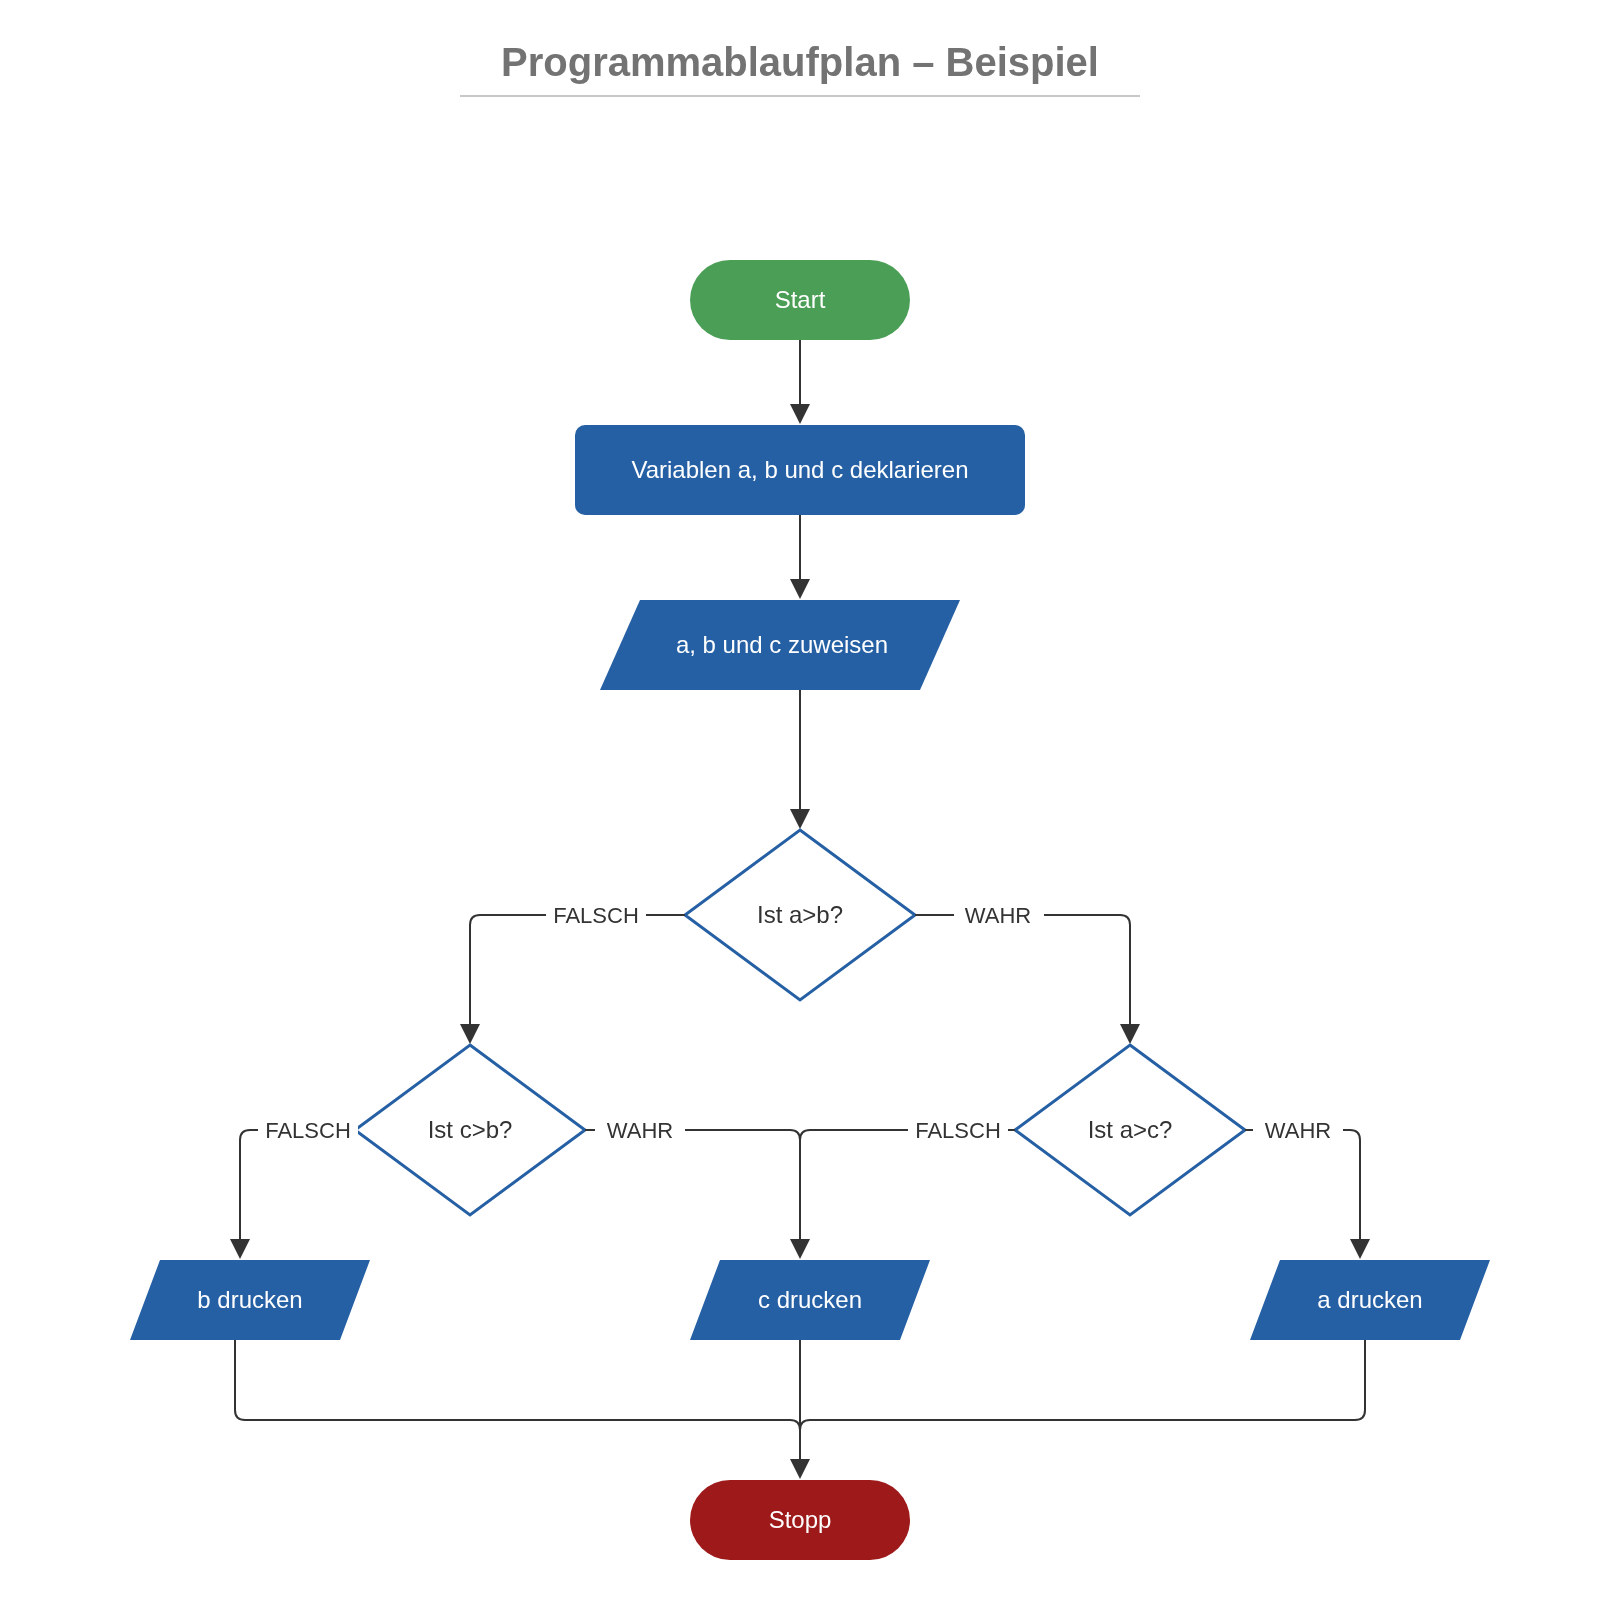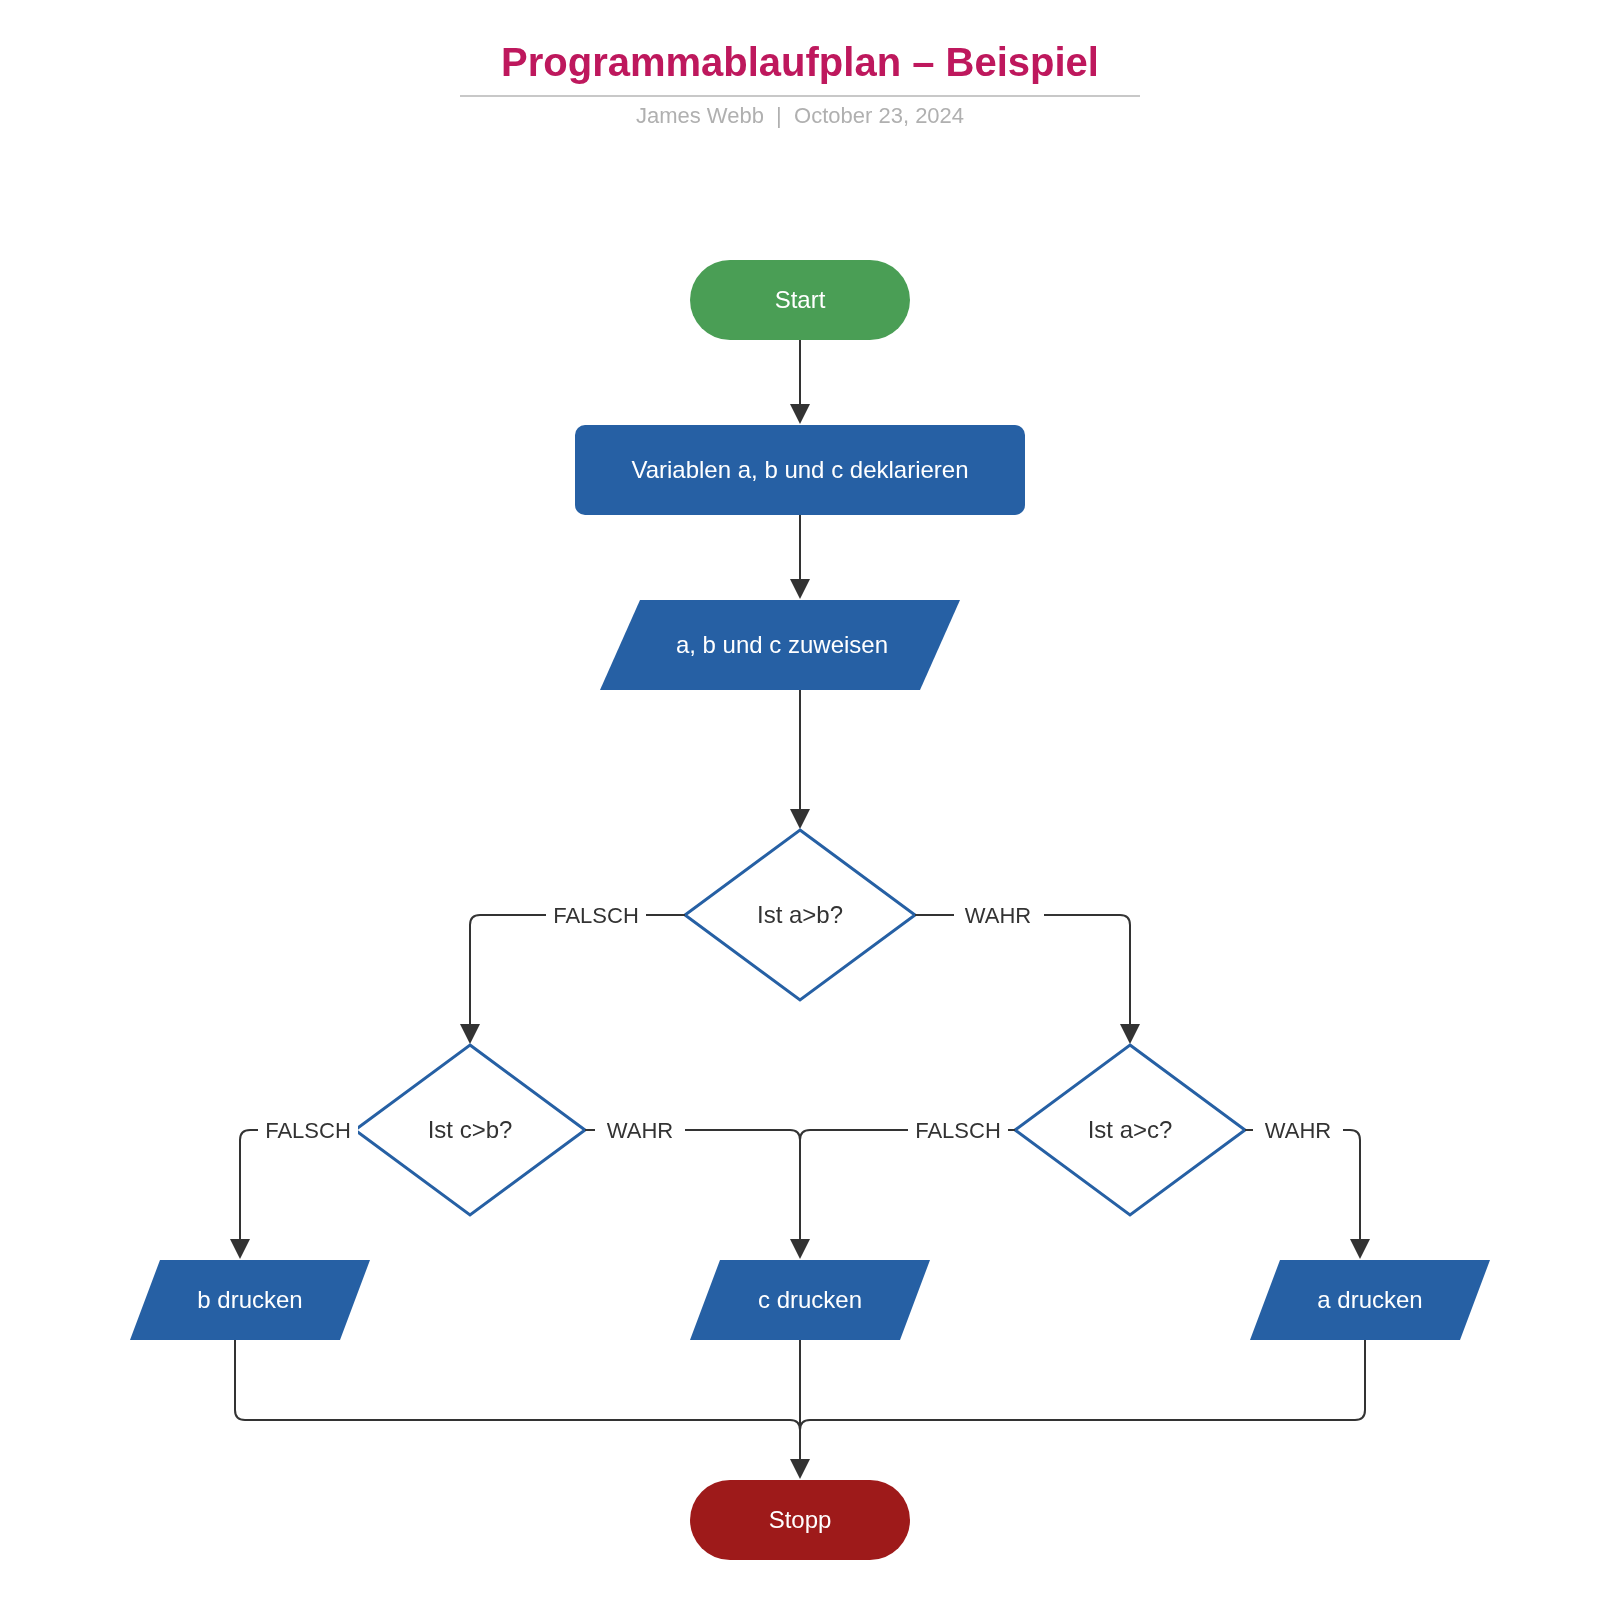--- a/index.html
+++ b/index.html
@@ -1,35 +1,32 @@
 <!DOCTYPE html>
 <html><head>
 <meta charset="utf-8">
 <style>
   html,body{margin:0;padding:0;width:1600px;height:1600px;background:#fff;font-family:Arial,Helvetica,sans-serif}
   .canvas{position:relative;width:1600px;height:1600px}
   .header{position:absolute;left:300px;top:40px;width:1000px;text-align:center}
-  .title{font-size:40px;font-weight:600;color:#be185d}
+  .title{font-size:40px;font-weight:600;color:#737373}
   .rule{border:0;border-top:2px solid #c8c8c8;margin:10px auto 6px;width:680px}
   .subtitle{font-size:22px;color:#b0b0b0}
   svg{position:absolute;left:0;top:0}
   .node-text{font-size:24px;fill:#fff;text-anchor:middle;dominant-baseline:middle}
   .dec-text{font-size:24px;fill:#333;text-anchor:middle;dominant-baseline:middle}
   .edge-label{font-size:22px;fill:#333;text-anchor:middle;dominant-baseline:middle}
 </style>
 </head>
 <body>
 
 <div class="canvas">
   <div class="header">
     <div class="title">Programmablaufplan – Beispiel</div>
     <hr class="rule">
-    <div class="subtitle">
-      <span>James Webb</span>&nbsp;&nbsp;|&nbsp;&nbsp;<span>October 23, 2024</span>
-    </div>
   </div>
 
   <svg width="1600" height="1600">
     <defs>
       <marker id="arrow" viewBox="0 0 10 10" refX="8" refY="5" markerWidth="10" markerHeight="10" orient="auto-start-reverse">
         <path d="M 0 0 L 10 5 L 0 10 z" fill="#333"></path>
       </marker>
     </defs>
 
     <g>

